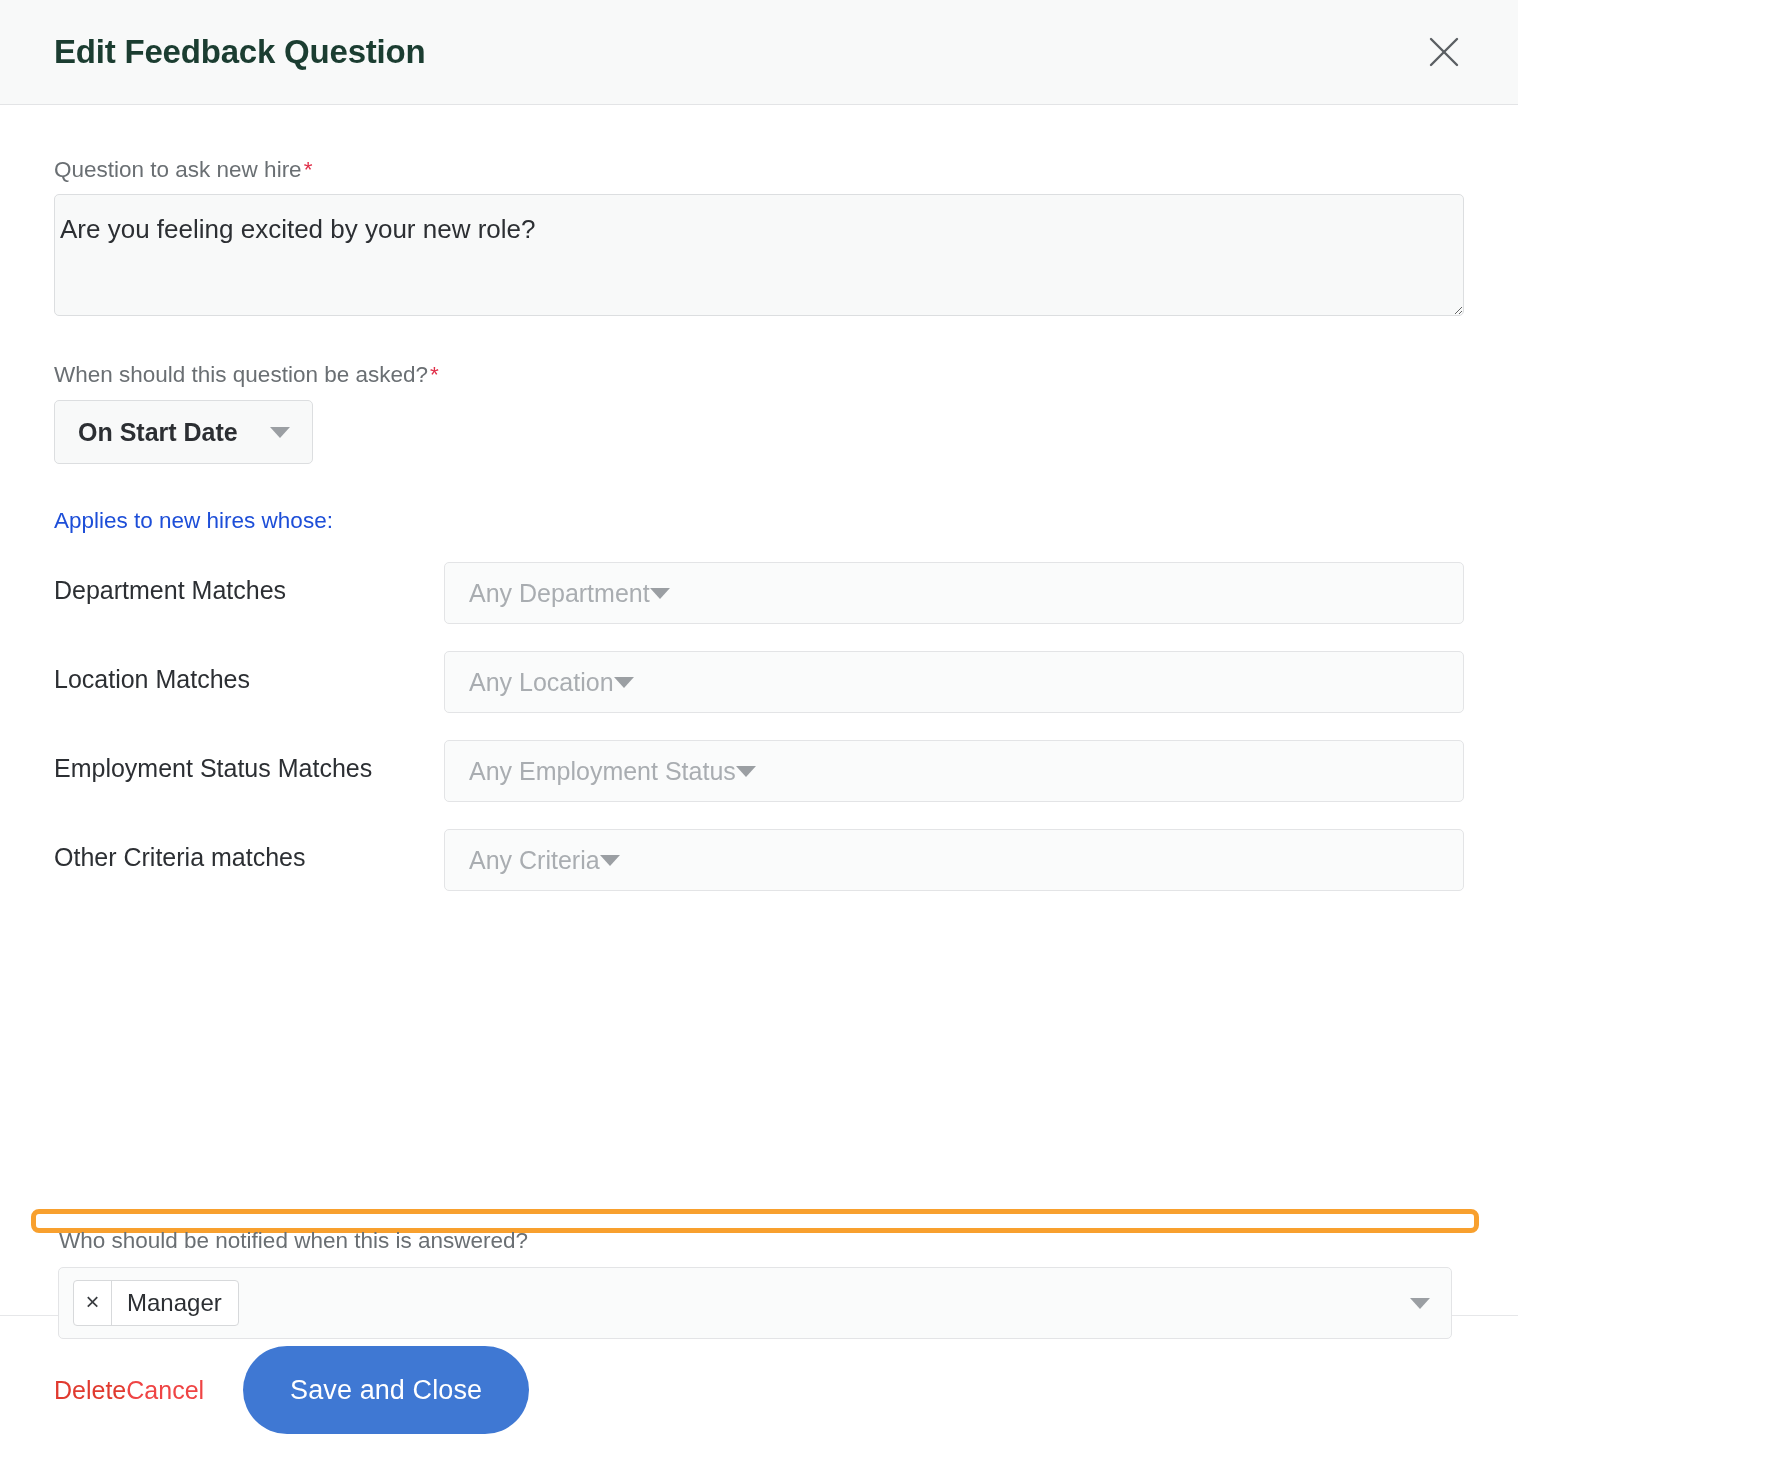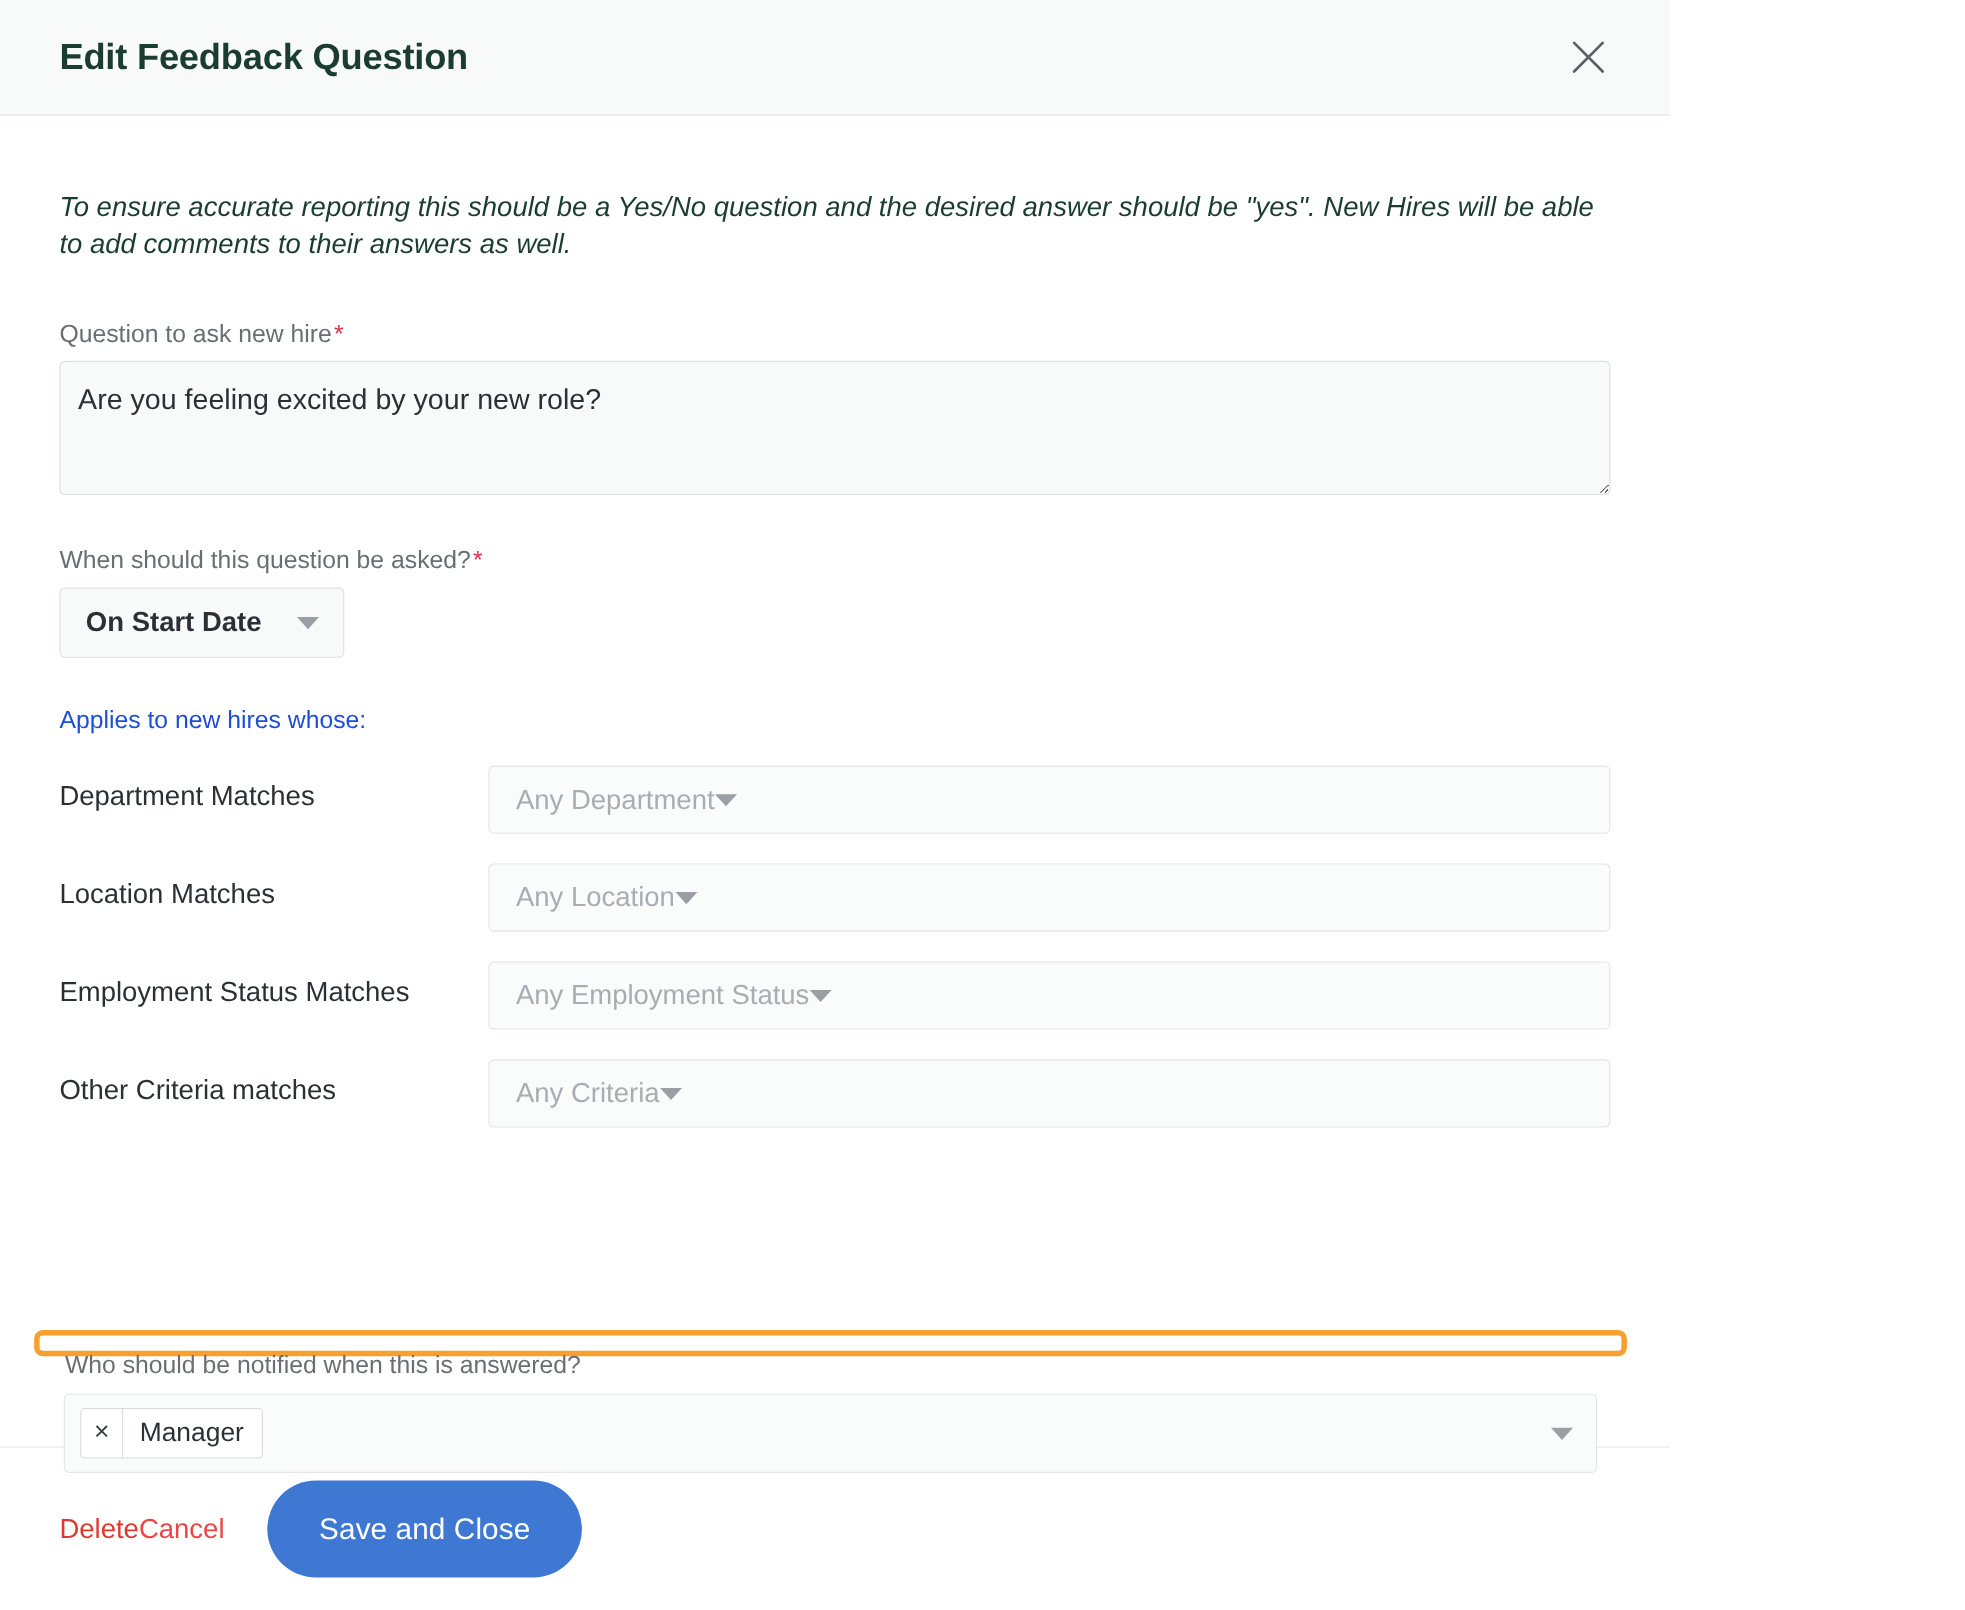--- a/index.html
+++ b/index.html
@@ -87,21 +87,21 @@
   .question-textarea {
     width: 100%;
     height: 122px;
     box-sizing: border-box;
     background: #f8f9f9;
     border: 1px solid #dcdee0;
     border-radius: 5px;
     font-family: "Liberation Sans", sans-serif;
     font-size: 26px;
     color: #2c2f33;
-    padding: 19px 16px;
+    padding: 19px 5px;
     resize: vertical;
     outline: none;
     display: block;
   }
 
   .when-label {
     font-size: 22.5px;
     color: #6a6f73;
     margin-top: 46px;
     margin-bottom: 12px;
@@ -293,21 +293,20 @@
         <svg width="34" height="34" viewBox="0 0 34 34" aria-hidden="true">
           <line x1="4" y1="4" x2="30" y2="30" stroke="#5b5f63" stroke-width="2.4" stroke-linecap="round"></line>
           <line x1="30" y1="4" x2="4" y2="30" stroke="#5b5f63" stroke-width="2.4" stroke-linecap="round"></line>
         </svg>
       </span>
     </div>
   </div>
 
   <div class="modal-body">
 
-    <p class="intro-text">To ensure accurate reporting this should be a Yes/No question and the desired answer should be "yes". New Hires will be able to add comments to their answers as well.</p>
 
     <label class="field-label">
       <span>Question to ask new hire</span><span class="req-star">*</span>
     </label>
     <textarea class="question-textarea" placeholder="" style="">Are you feeling excited by your new role?</textarea>
 
     <label class="when-label">
       <span>When should this question be asked?</span><span class="req-star">*</span>
     </label>
     <div class="when-select">

